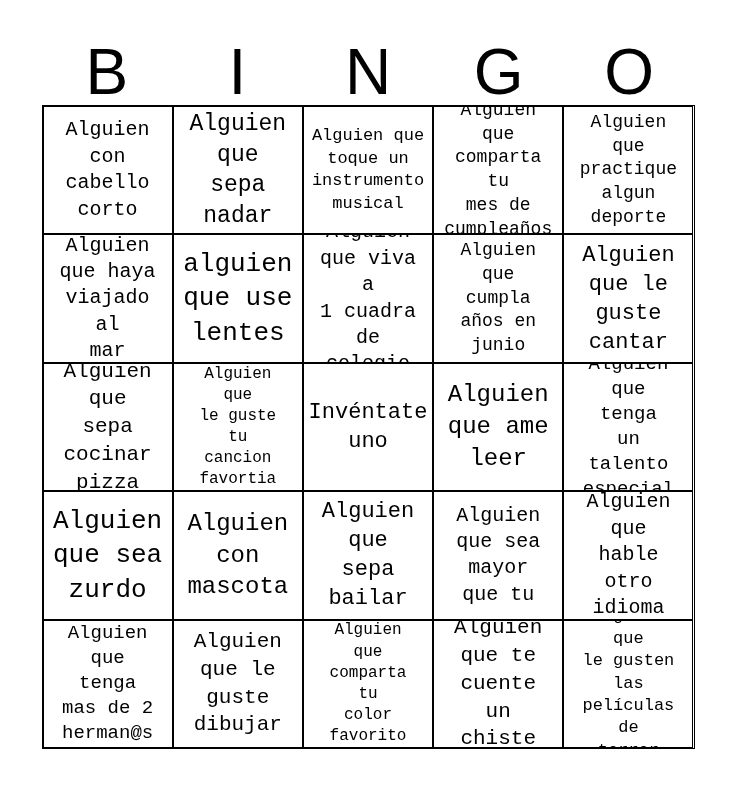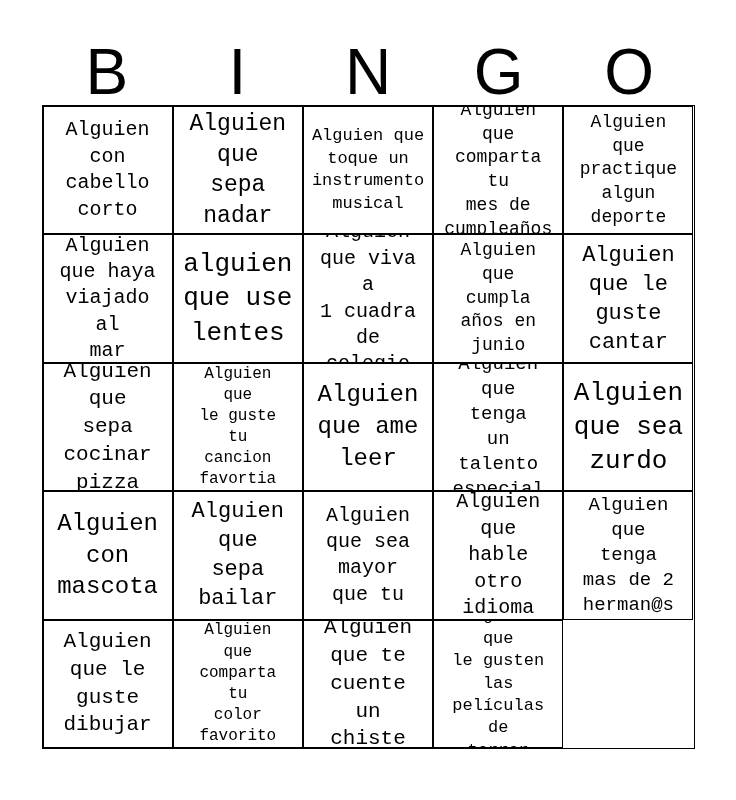--- a/index.html
+++ b/index.html
@@ -121,20 +121,22 @@
 cantar</div>
 
       <div class="cell fs21">Alguien
 que sepa
 cocinar
 pizza</div>
       <div class="cell fs16">Alguien que
 le guste tu
 cancion
 favortia</div>
+      <div class="cell fs22">Invéntate
+uno</div>
       <div class="cell fs24">Alguien
 que ame
 leer</div>
       <div class="cell fs19">Alguien
 que tenga
 un talento
 especial</div>
 
       <div class="cell fs26">Alguien
 que sea

